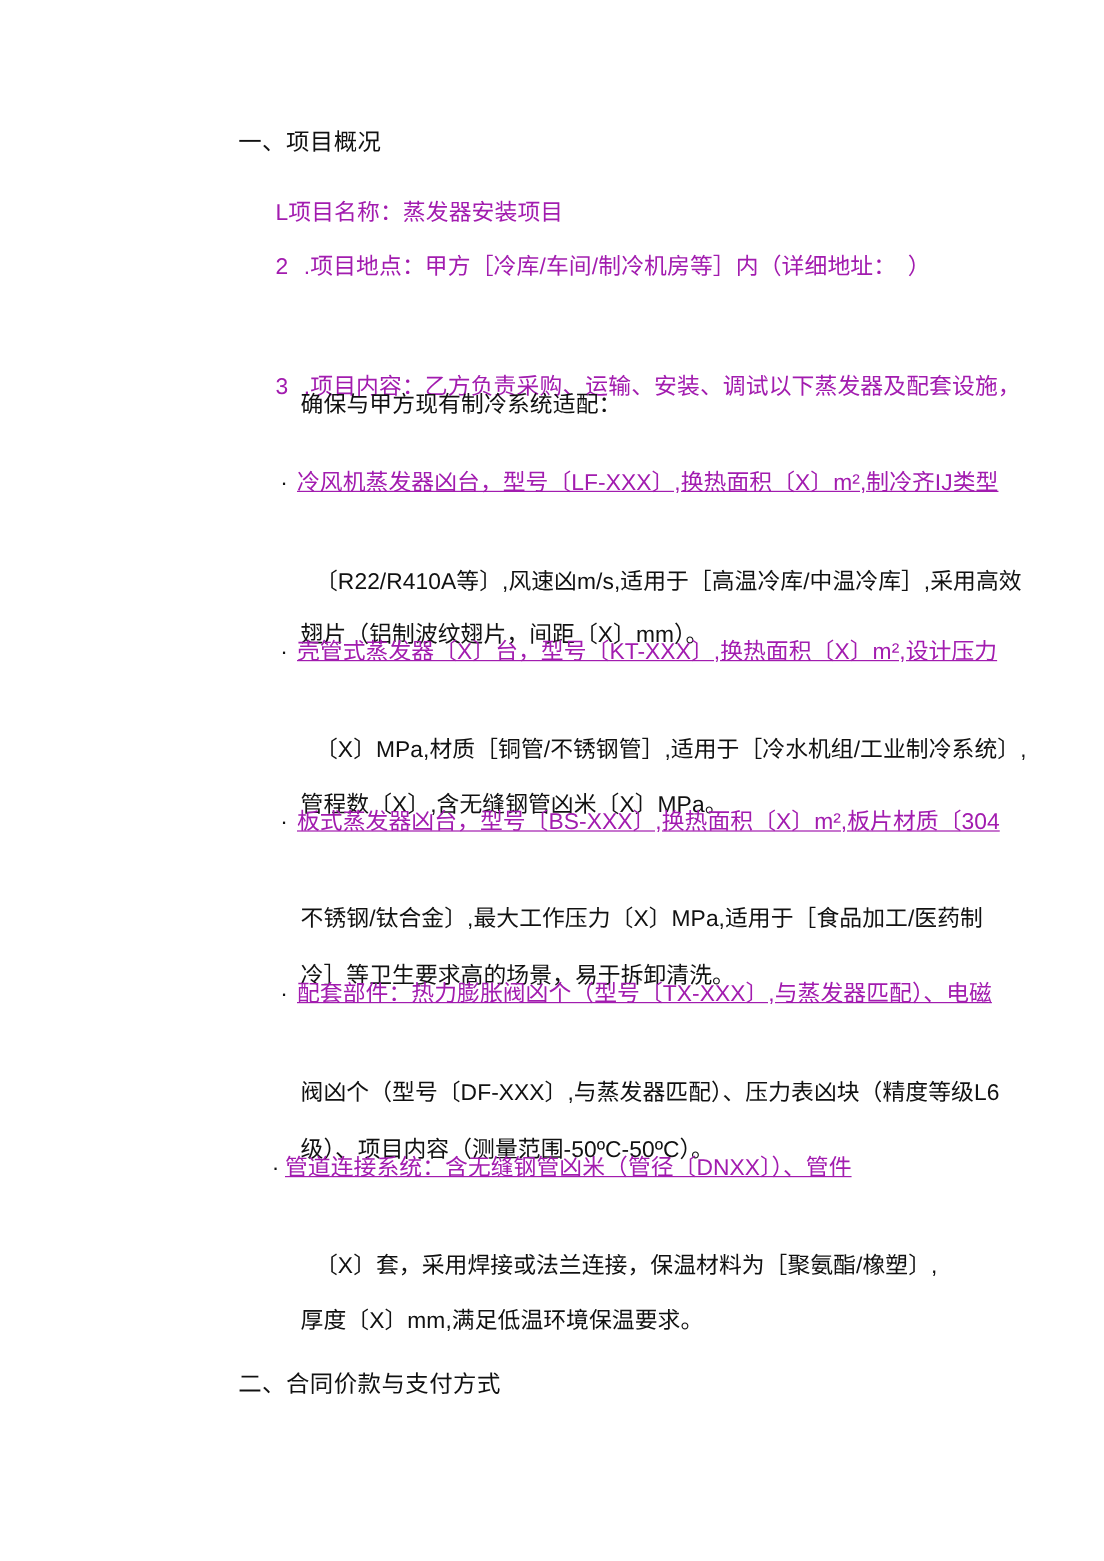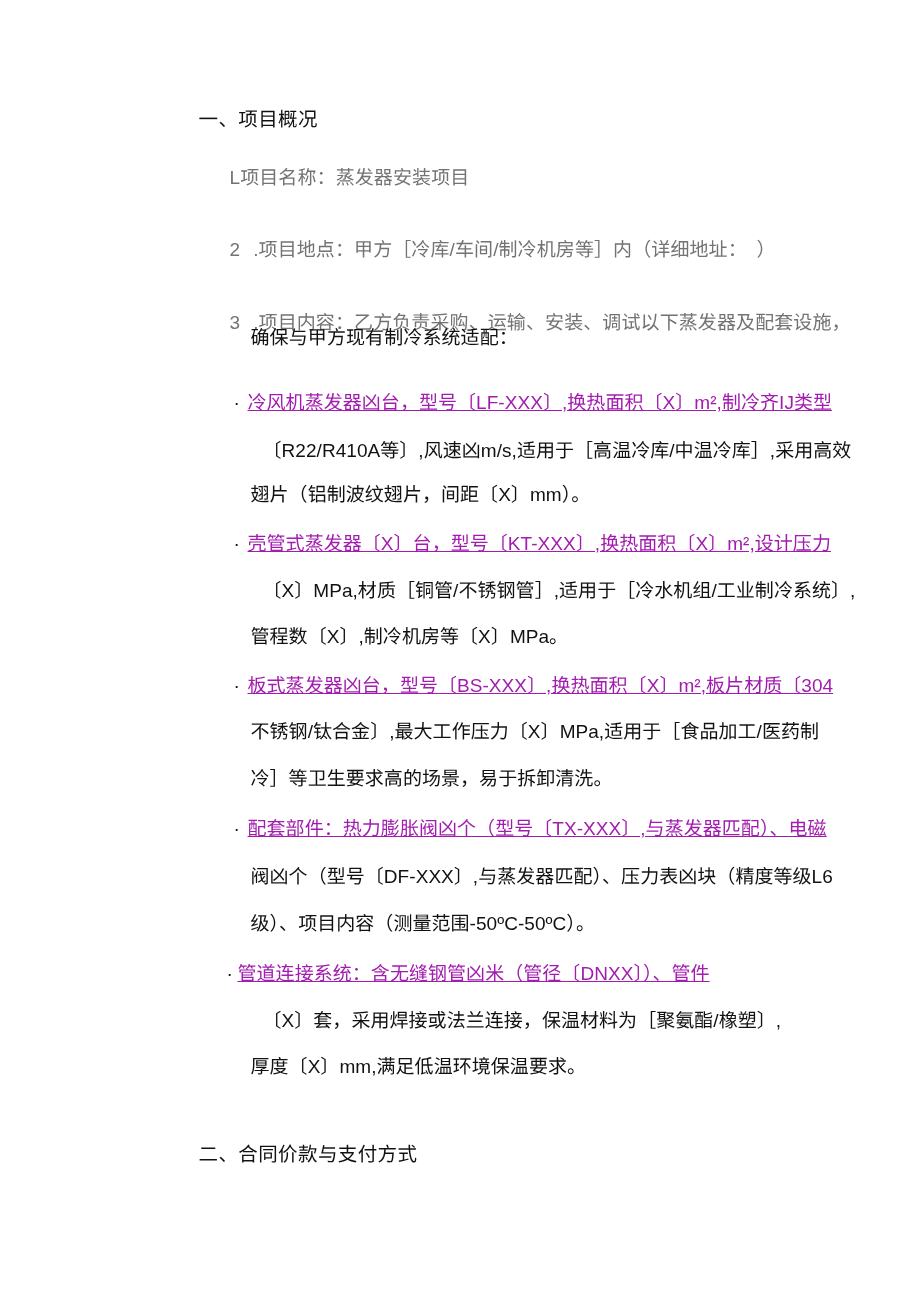--- a/index.html
+++ b/index.html
@@ -36,21 +36,21 @@
     line-height: 1.2;
     font-weight: 400;
     color: #111111;
     letter-spacing: 0.4px;
     white-space: nowrap;
   }
 
   .num-item {
     font-size: 19px;
     line-height: 1.2;
-    color: #737373;
+    color: #a21caf;
     letter-spacing: 0.1px;
     white-space: nowrap;
   }
 
   .cont-line {
     font-size: 19px;
     line-height: 1.2;
     color: #111111;
     letter-spacing: 0.1px;
     white-space: nowrap;
@@ -80,38 +80,39 @@
     letter-spacing: 0.05px;
     text-decoration: underline;
   }
 
   .wrap-line {
     font-size: 19px;
     line-height: 1.2;
     color: #111111;
     letter-spacing: 0.05px;
     white-space: nowrap;
+    margin-top: 35px;
   }
 
   
   .abs { position: absolute; }
 </style>
 </head>
 <body>
 
 <div class="page">
   <div class="doc-body">
 
     <div class="abs section-heading" style="left:132px; top:108px;">一、项目概况</div>
 
     <div class="abs num-item" style="left:163px; top:167px;">
       <span>L</span><span>项目名称：蒸发器安装项目</span>
     </div>
 
-    <div class="abs num-item" style="left:163px; top:239px;">
+    <div class="abs num-item" style="left:163px; top:212px;">
       <span>2</span><span style="display:inline-block;width:13px"></span><span>.项目地点：甲方［冷库/车间/制冷机房等］内（详细地址：　）</span>
     </div>
 
     <div class="abs num-item" style="left:163px; top:294px;margin-top:18px;">
       <span>3</span><span style="display:inline-block;width:13px"></span><span>.项目内容：乙方负责采购、运输、安装、调试以下蒸发器及配套设施，</span>
     </div>
 
     <div class="abs cont-line" style="left:184px; top:327px;">确保与甲方现有制冷系统适配：</div>
 
     <div class="abs bullet-row" style="left:167px; top:392px;">
@@ -119,21 +120,21 @@
       <span class="bullet-text">冷风机蒸发器凶台，型号〔LF-XXX〕,换热面积〔X〕m²,制冷齐IJ类型</span>
     </div>
     <div class="abs wrap-line" style="left:196px; top:440px;">〔R22/R410A等〕,风速凶m/s,适用于［高温冷库/中温冷库］,采用高效</div>
     <div class="abs wrap-line" style="left:184px; top:484px;text-align:center;">翅片（铝制波纹翅片，间距〔X〕mm）。</div>
 
     <div class="abs bullet-row" style="left:167px; top:533px;">
       <span class="bullet-mark">·</span>
       <span class="bullet-text">壳管式蒸发器〔X〕台，型号〔KT-XXX〕,换热面积〔X〕m²,设计压力</span>
     </div>
     <div class="abs wrap-line" style="left:196px; top:580px;">〔X〕MPa,材质［铜管/不锈钢管］,适用于［冷水机组/工业制冷系统〕,</div>
-    <div class="abs wrap-line" style="left:184px; top:626px;">管程数〔X〕,制冷机房等〔X〕MPa。</div>
+    <div class="abs wrap-line" style="left:184px; top:626px;">管程数〔X〕,含无缝钢管凶米〔X〕MPa。</div>
 
     <div class="abs bullet-row" style="left:167px; top:675px;">
       <span class="bullet-mark">·</span>
       <span class="bullet-text">板式蒸发器凶台，型号〔BS-XXX〕,换热面积〔X〕m²,板片材质〔304</span>
     </div>
     <div class="abs wrap-line" style="left:184px; top:721px;">不锈钢/钛合金〕,最大工作压力〔X〕MPa,适用于［食品加工/医药制</div>
     <div class="abs wrap-line" style="left:184px; top:768px;">冷］等卫生要求高的场景，易于拆卸清洗。</div>
 
     <div class="abs bullet-row" style="left:167px; top:818px;">
       <span class="bullet-mark">·</span>

